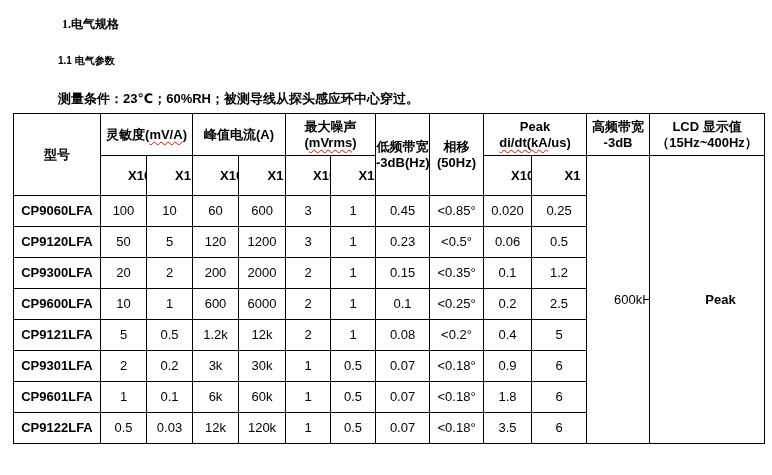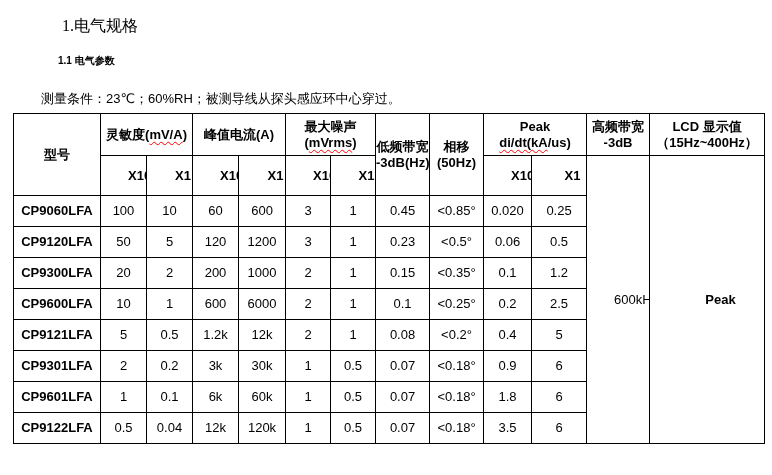--- a/index.html
+++ b/index.html
@@ -3,30 +3,30 @@
 <meta charset="utf-8">
 <style>
   html,body{margin:0;padding:0;}
   body{
     width:772px;height:475px;background:#ffffff;position:relative;
     font-family:"Liberation Sans","DejaVu Sans",sans-serif;color:#000;
     overflow:hidden;
   }
   .page-title{
     position:absolute;left:62px;top:16px;
-    font-size:16px;font-weight:normal;
+    font-size:12px;font-weight:bold;
     font-family:"Liberation Serif","DejaVu Serif",serif;
   }
   .section-title{
     position:absolute;left:58px;top:54px;
     font-size:10px;font-weight:bold;
   }
   .conditions{
-    position:absolute;left:41px;top:90px;
-    font-size:13px;font-weight:normal;
+    position:absolute;left:58px;top:90px;
+    font-size:13px;font-weight:bold;
   }
   table.spec{
     position:absolute;left:13px;top:113px;
     border-collapse:collapse;table-layout:fixed;width:752px;
   }
   table.spec td{
     border:1px solid #000;text-align:center;vertical-align:middle;
     padding:0;font-size:13px;line-height:16px;overflow:hidden;
   }
   tr.h1 td{height:41px;}
@@ -136,21 +136,21 @@
     <td>0.23</td>
     <td>&lt;0.5°</td>
     <td>0.06</td>
     <td>0.5</td>
   </tr>
   <tr class="datarow">
     <td class="model">CP9300LFA</td>
     <td>20</td>
     <td>2</td>
     <td>200</td>
-    <td>1000</td>
+    <td>2000</td>
     <td>2</td>
     <td>1</td>
     <td>0.15</td>
     <td>&lt;0.35°</td>
     <td>0.1</td>
     <td>1.2</td>
   </tr>
   <tr class="datarow">
     <td class="model">CP9600LFA</td>
     <td>10</td>
@@ -199,21 +199,21 @@
     <td>1</td>
     <td>0.5</td>
     <td>0.07</td>
     <td>&lt;0.18°</td>
     <td>1.8</td>
     <td>6</td>
   </tr>
   <tr class="datarow">
     <td class="model">CP9122LFA</td>
     <td>0.5</td>
-    <td>0.04</td>
+    <td>0.03</td>
     <td>12k</td>
     <td>120k</td>
     <td>1</td>
     <td>0.5</td>
     <td>0.07</td>
     <td>&lt;0.18°</td>
     <td>3.5</td>
     <td>6</td>
   </tr>
 </tbody>

